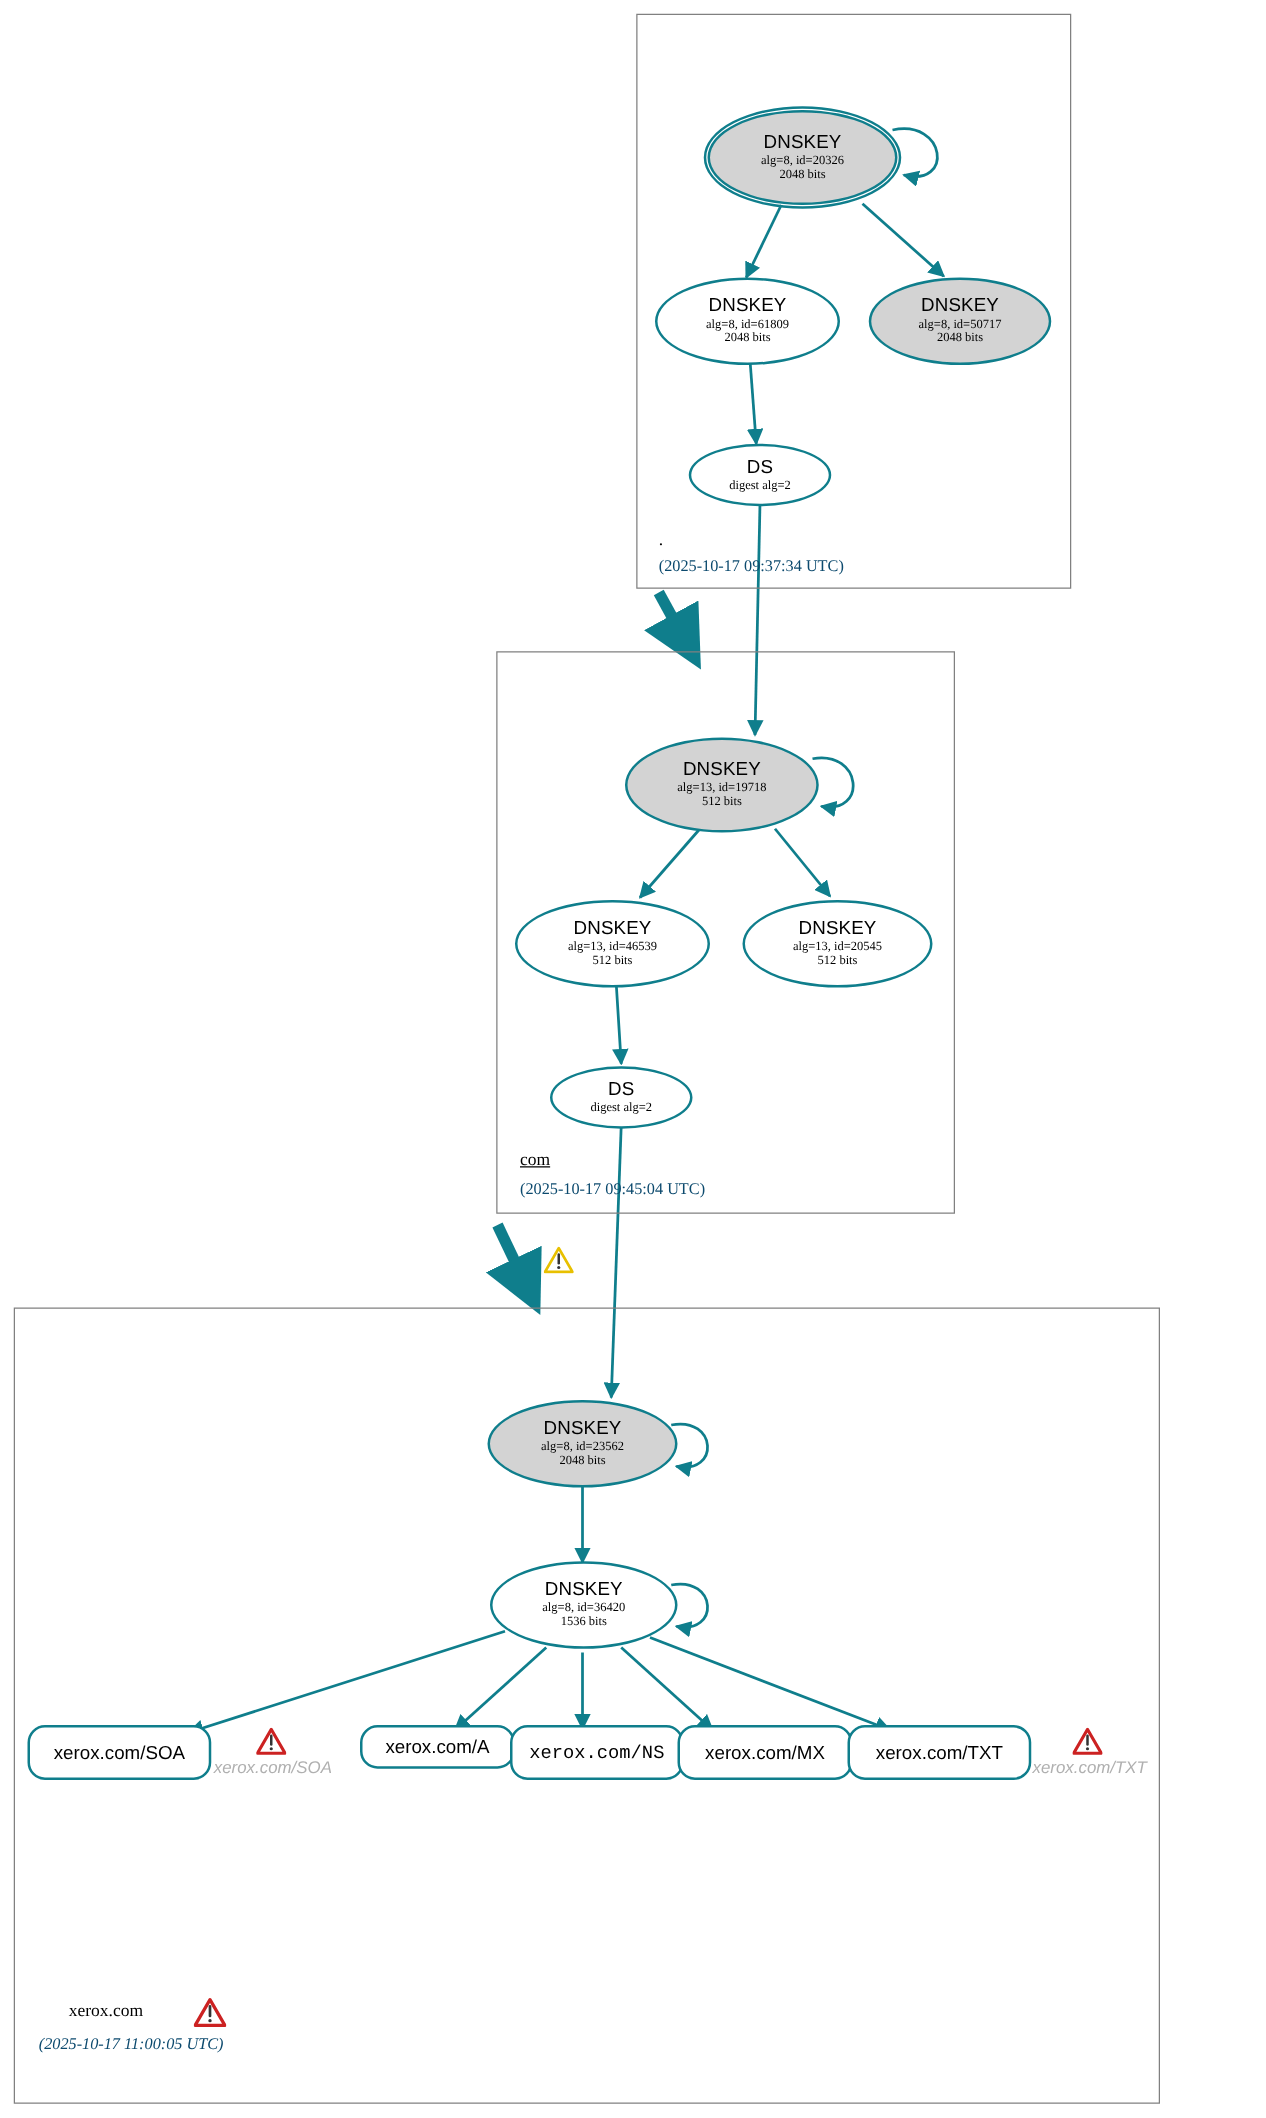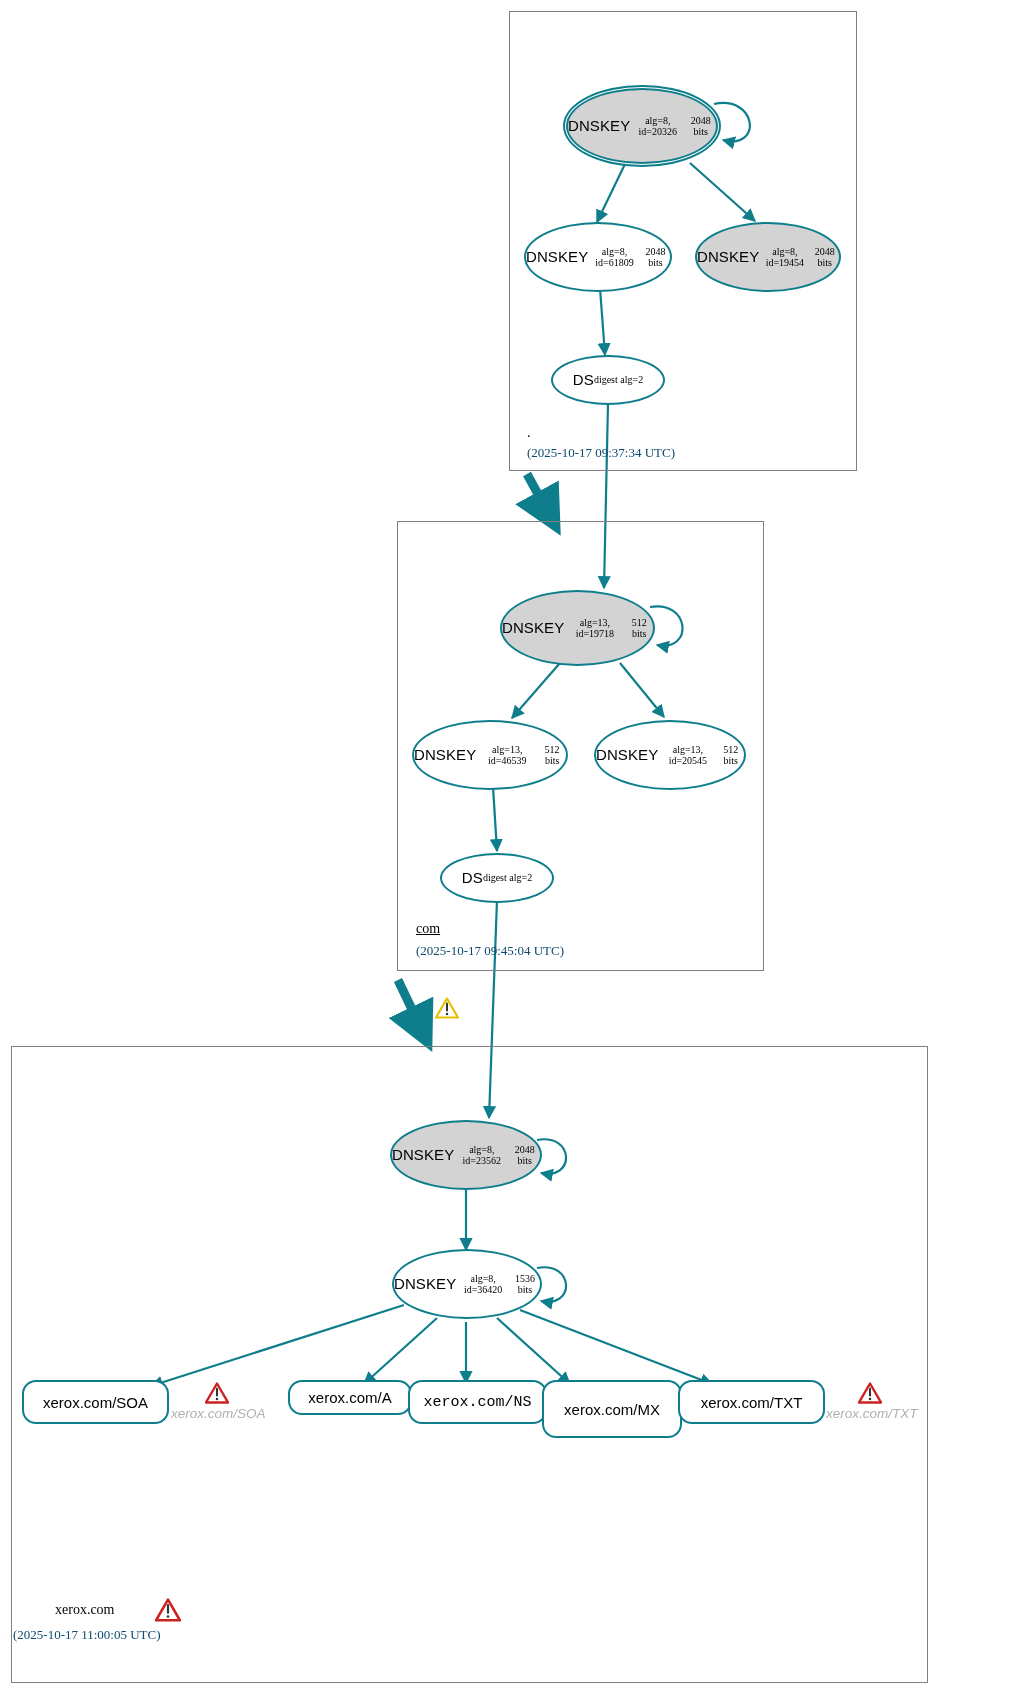--- a/index.html
+++ b/index.html
@@ -47,21 +47,21 @@
     font-size: 13px;
     color: #0c4a6e;
     white-space: nowrap;
   }
 
   
   .node {
     position: absolute;
     box-sizing: border-box;
     display: flex;
-    flex-direction: row;
+    flex-direction: column;
     align-items: center;
     justify-content: center;
     text-align: center;
     border-radius: 50%;
     border: 2px solid #0f7e8c;
     background: #ffffff;
     line-height: 1.12;
   }
   .node.shaded { background: #d3d3d3; }
   .node .n-title {
@@ -184,21 +184,21 @@
   </div>
 
   <div class="node" style="left:524px; top:222px; width:148px; height:70px;">
     <span class="n-title">DNSKEY</span>
     <span class="n-sub">alg=8, id=61809</span>
     <span class="n-sub">2048 bits</span>
   </div>
 
   <div class="node shaded" style="left:695px; top:222px; width:146px; height:70px;">
     <span class="n-title">DNSKEY</span>
-    <span class="n-sub">alg=8, id=19454</span>
+    <span class="n-sub">alg=8, id=50717</span>
     <span class="n-sub">2048 bits</span>
   </div>
 
   <div class="node" style="left:551px; top:355px; width:114px; height:50px;">
     <span class="n-title">DS</span>
     <span class="n-sub">digest alg=2</span>
   </div>
 
   <div class="zone-box" style="left:397px; top:521px; width:367px; height:450px;"></div>
   <div class="zone-label" style="left:416px; top:921px;text-decoration:underline;">com</div>
@@ -228,21 +228,21 @@
   </div>
 
   <svg class="warn" style="left:435px; top:997px;" viewBox="0 0 24 22">
     <path d="M12 1.5 L23 20.5 L1 20.5 Z" fill="#ffffff" stroke="#e8c000" stroke-width="2.2" stroke-linejoin="round"></path>
     <path d="M12 6.5 L12 13.5" stroke="#333333" stroke-width="2" stroke-linecap="round"></path>
     <circle cx="12" cy="17" r="1.25" fill="#333333"></circle>
   </svg>
 
   <div class="zone-box" style="left:11px; top:1046px; width:917px; height:637px;"></div>
   <div class="zone-label" style="left:31px; top:1602px;margin-left:24px;">xerox.com</div>
-  <div class="zone-time" style="left:13px; top:1627px;">(2025-10-17 11:00:05 UTC)</div>
+  <div class="zone-time" style="left:31px; top:1627px;font-style:italic;">(2025-10-17 11:00:05 UTC)</div>
 
   <svg class="warn" style="left:155px; top:1598px; width:26px; height:24px;" viewBox="0 0 24 22">
     <path d="M12 1.5 L23 20.5 L1 20.5 Z" fill="#ffffff" stroke="#cc2222" stroke-width="2.4" stroke-linejoin="round"></path>
     <path d="M12 6.5 L12 13.5" stroke="#333333" stroke-width="2" stroke-linecap="round"></path>
     <circle cx="12" cy="17" r="1.25" fill="#333333"></circle>
   </svg>
 
   <div class="node shaded" style="left:390px; top:1120px; width:152px; height:70px;">
     <span class="n-title">DNSKEY</span>
     <span class="n-sub">alg=8, id=23562</span>
@@ -261,21 +261,21 @@
     <path d="M12 1.5 L23 20.5 L1 20.5 Z" fill="#ffffff" stroke="#cc2222" stroke-width="2.4" stroke-linejoin="round"></path>
     <path d="M12 6.5 L12 13.5" stroke="#333333" stroke-width="2" stroke-linecap="round"></path>
     <circle cx="12" cy="17" r="1.25" fill="#333333"></circle>
   </svg>
   <div class="warn-label" style="left:171px; top:1406px;">xerox.com/SOA</div>
 
   <div class="rrset" style="left:288px; top:1380px; width:124px; height:35px;">xerox.com/A</div>
 
   <div class="rrset" style="left:408px; top:1380px; width:139px; height:44px;font-family:Liberation Mono, monospace;">xerox.com/NS</div>
 
-  <div class="rrset" style="left:542px; top:1380px; width:140px; height:58px;">xerox.com/MX</div>
+  <div class="rrset" style="left:542px; top:1380px; width:140px; height:44px;">xerox.com/MX</div>
 
   <div class="rrset" style="left:678px; top:1380px; width:147px; height:44px;">xerox.com/TXT</div>
 
   <svg class="warn" style="left:858px; top:1382px;" viewBox="0 0 24 22">
     <path d="M12 1.5 L23 20.5 L1 20.5 Z" fill="#ffffff" stroke="#cc2222" stroke-width="2.4" stroke-linejoin="round"></path>
     <path d="M12 6.5 L12 13.5" stroke="#333333" stroke-width="2" stroke-linecap="round"></path>
     <circle cx="12" cy="17" r="1.25" fill="#333333"></circle>
   </svg>
   <div class="warn-label" style="left:826px; top:1406px;">xerox.com/TXT</div>
 

